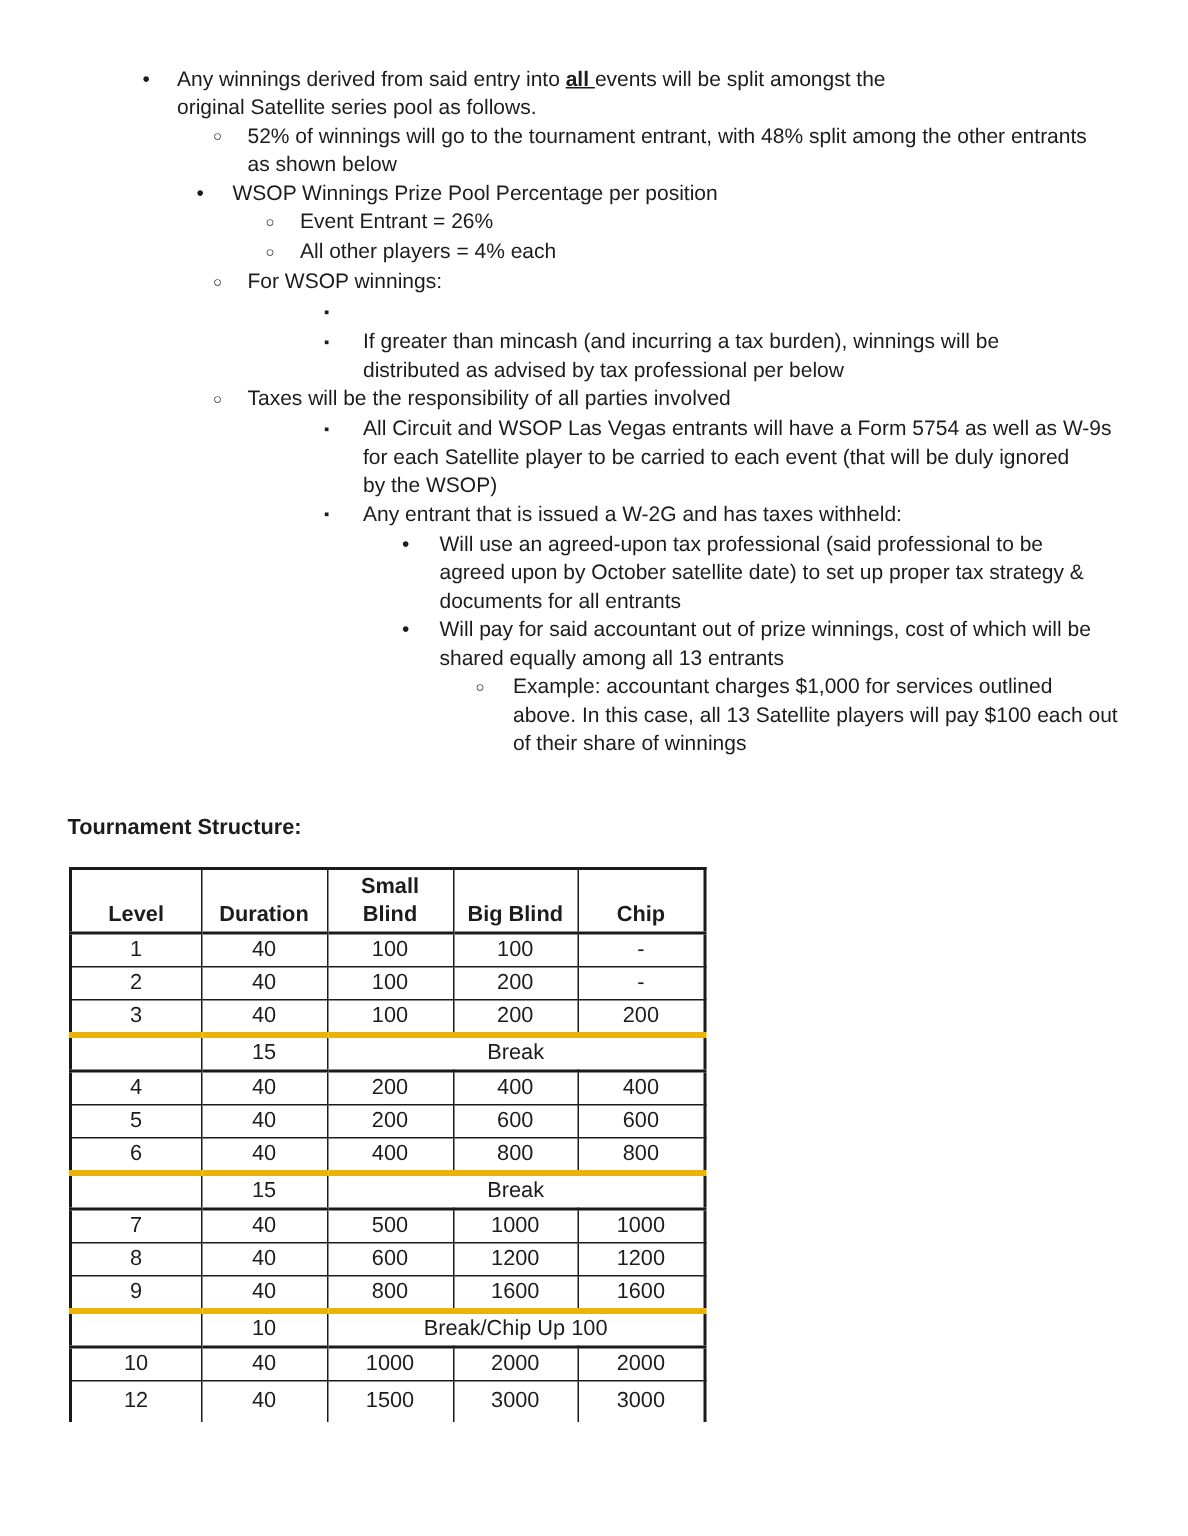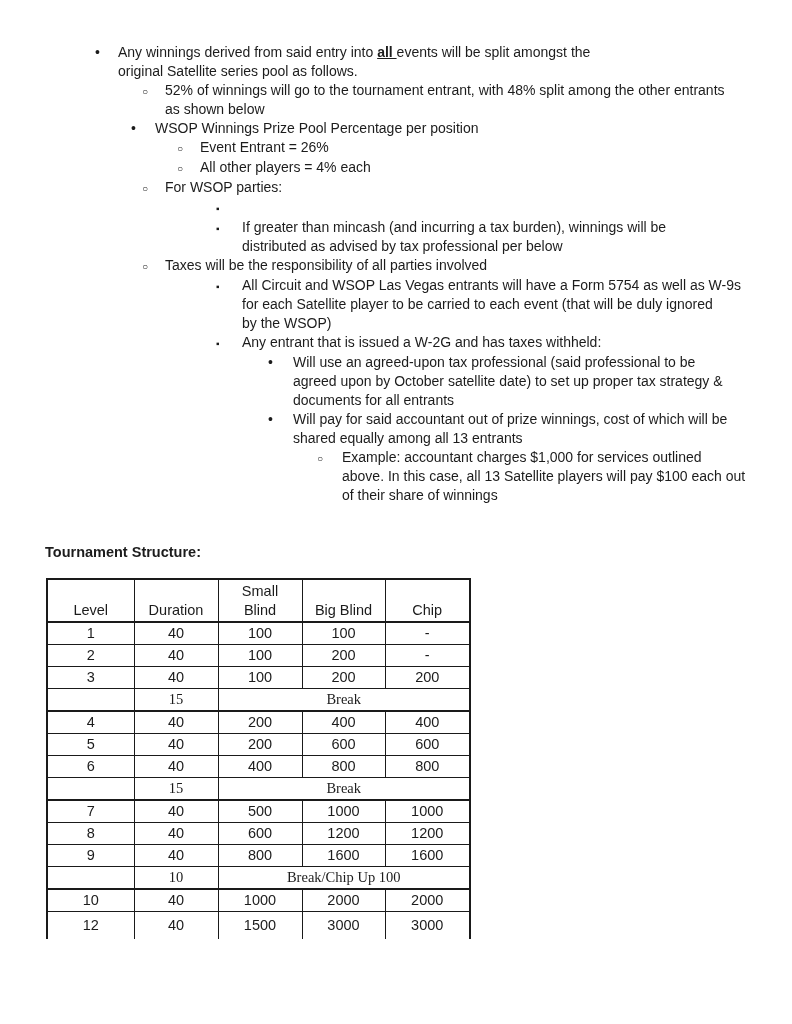--- a/index.html
+++ b/index.html
@@ -55,31 +55,30 @@
   table.structure th, table.structure td {
     border: 1px solid #1a1a1a;
     text-align: center;
     padding: 0;
     overflow: hidden;
   }
   table.structure thead th {
     height: 40px;
     vertical-align: bottom;
     padding-bottom: 1px;
-    font-weight: normal;
+    font-weight: bold;
     white-space: pre-line;
     line-height: 19px;
     border-bottom-width: 2px;
     margin-left: 24px;
   }
   table.structure td { height: 21px; vertical-align: middle; }
   table.structure tr.break-row td {
-    border-top: 1px solid #eab308;
+    border-top: 4px solid #eab308;
     border-bottom: 2px solid #1a1a1a;
-    font-family: Liberation Serif, serif;
   }
   table.structure tr.cut-row td {
     height: 27px;
     border-bottom-style: hidden;
   }
 
   .footer-version {
     margin: 3px 0 0 45px;
     font-size: 14px;
     line-height: 19px;
@@ -109,21 +108,21 @@
         <div class="item l3o">
           <span class="m mk-circle">○</span>
           <span class="t"><span>Event Entrant = 26%</span></span>
         </div>
         <div class="item l3o">
           <span class="m mk-circle">○</span>
           <span class="t"><span>All other players = 4% each</span></span>
         </div>
         <div class="item l2">
           <span class="m mk-circle">○</span>
-          <span class="t"><span>For WSOP parties:</span></span>
+          <span class="t"><span>For WSOP winnings:</span></span>
         </div>
         <div class="item l3s">
           <span class="m mk-square">▪</span>
         </div>
         <div class="item l3s">
           <span class="m mk-square">▪</span>
           <span class="t"><span>If greater than mincash (and incurring a tax burden), winnings will be
 distributed as advised by tax professional per below</span></span>
         </div>
         <div class="item l2">

